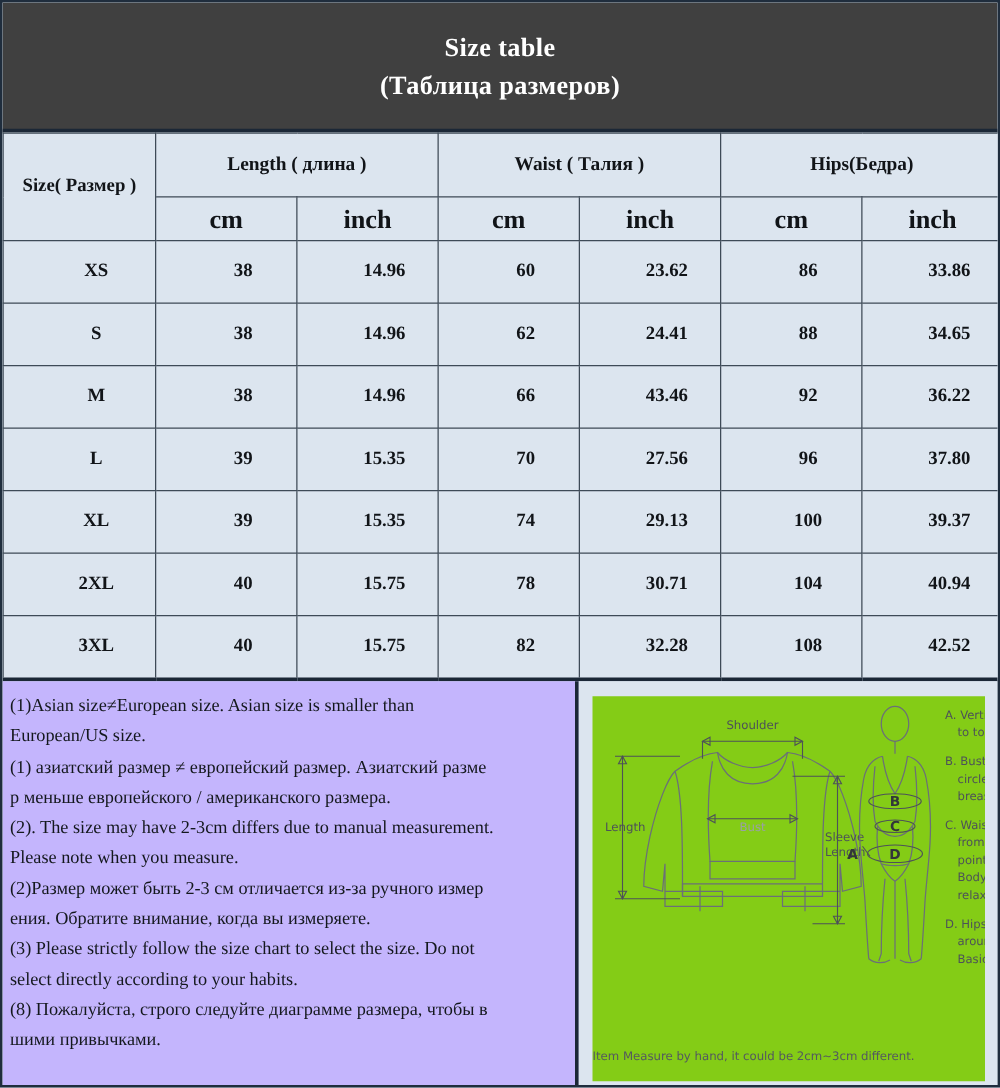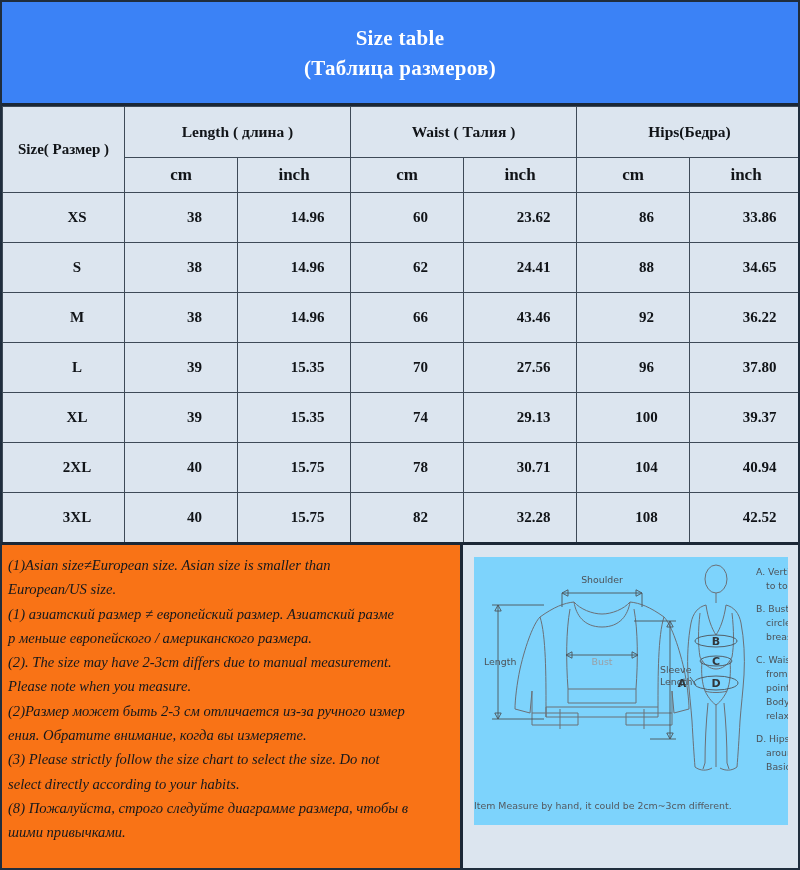--- a/index.html
+++ b/index.html
@@ -19,21 +19,21 @@
     height: 870px;
     background: #dbe4ef;
     box-sizing: border-box;
     border: 2px solid #1f2d3d;
     overflow: hidden;
   }
 
   
   .banner {
     height: 104px;
-    background: #3b82f6;
+    background: #404040;
     color: #ffffff;
     display: flex;
     flex-direction: column;
     align-items: center;
     justify-content: center;
     border-bottom: 3px solid #1b2736;
     box-sizing: border-box;
   }
   .banner-line {
     font-weight: bold;
@@ -53,21 +53,21 @@
   .size-table th,
   .size-table td {
     border: 1px solid #3e4a57;
     text-align: center;
     vertical-align: middle;
     font-weight: bold;
     color: #111418;
     background: #dce5ef;
   }
   .size-table th {
-    font-size: 17px;
+    font-size: 21px;
     height: 32px;
   }
   .size-table td {
     font-size: 15px;
     height: 47px;
     padding-left: 28px;
   }
   .col-size  { width: 122px; }
   .col-data  { width: 113px; }
   th.grp { font-size: 15.5px; height: 48px; text-align: center; }
@@ -78,39 +78,38 @@
   .bottom {
     display: flex;
     height: 324px;
     box-sizing: border-box;
   }
   .notes {
     width: 462px;
     box-sizing: border-box;
     border-right: 3px solid #1b2736;
     padding: 8px 8px 4px 6px;
-    background: #f97316;
-    font-style: italic;
+    background: #c4b5fd;
   }
   .note-line {
     font-size: 14.6px;
     line-height: 24.3px;
     color: #14181d;
     white-space: nowrap;
   }
   .diagram-pane {
     flex: 1;
     background: #dce5ef;
     box-sizing: border-box;
     padding: 12px 10px 10px 11px;
   }
   .diagram-card {
-    background: #7dd3fc;
+    background: #84cc16;
     width: 100%;
-    height: 268px;
+    height: 308px;
     box-sizing: border-box;
     position: relative;
     overflow: hidden;
   }
   .diagram-figs {
     position: relative;
     height: 222px;
   }
   .diagram-caption {
     position: absolute;

